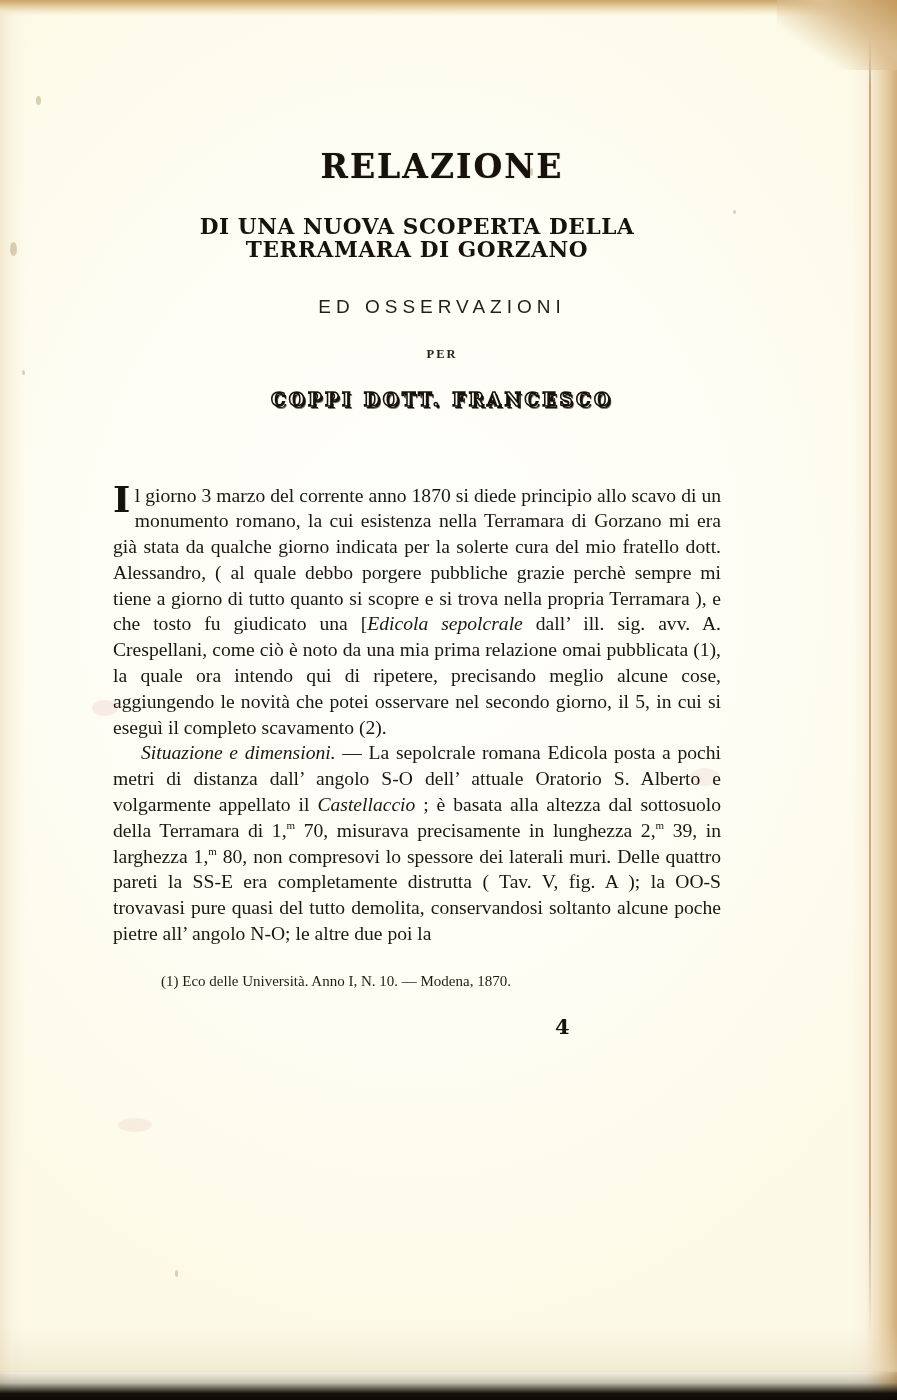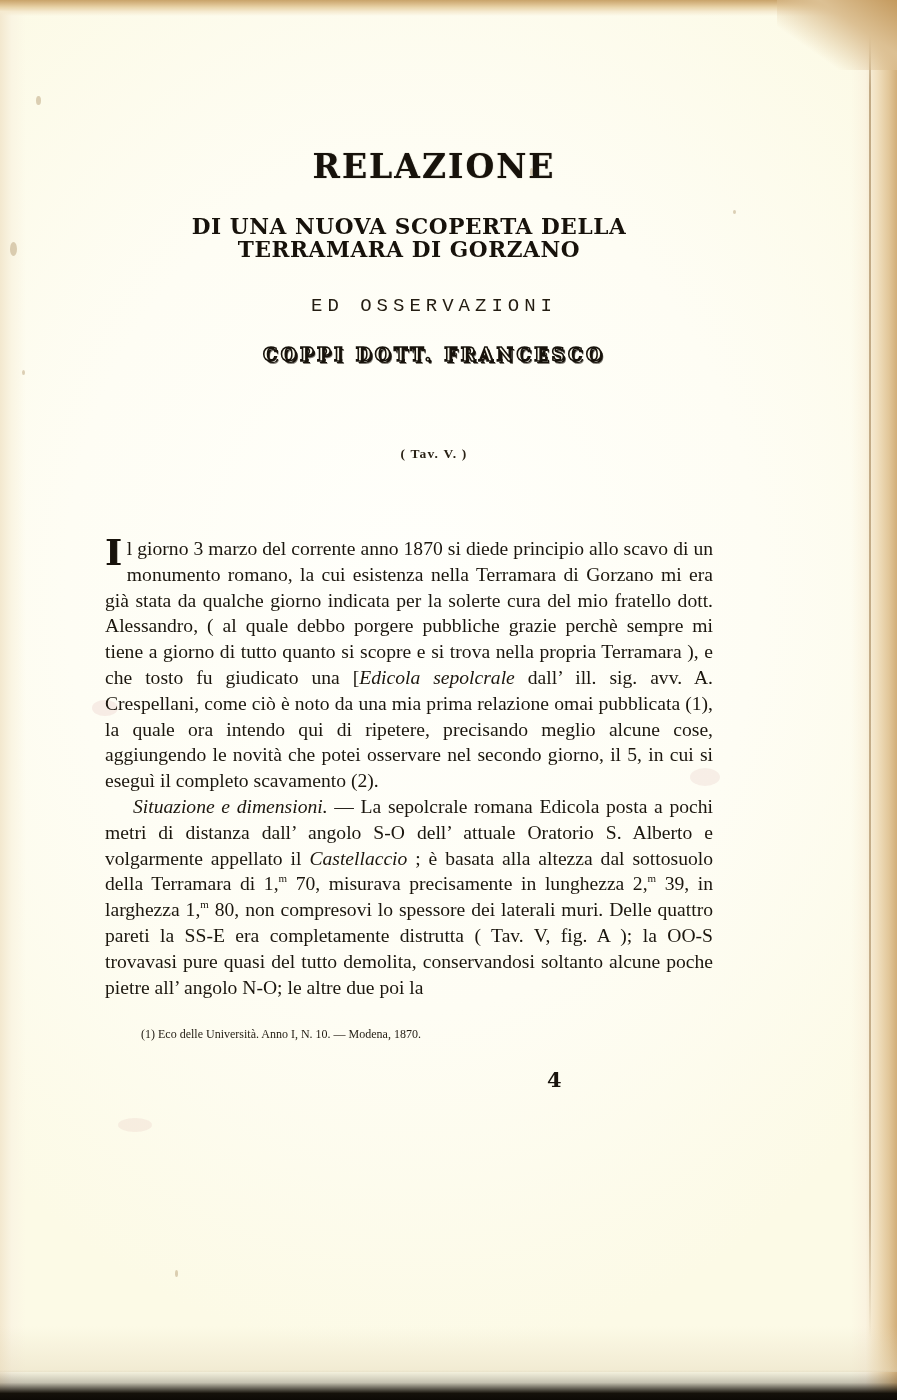--- a/index.html
+++ b/index.html
@@ -67,21 +67,21 @@
     position: absolute;
     top: 0; right: 0;
     width: 120px; height: 70px;
     background: linear-gradient(215deg, #c49a5e 0%, #dcc093 35%, rgba(253,252,240,0) 72%);
   }
   .speck { position:absolute; background:#b9a279; border-radius:50%; opacity:.5; }
 
   
   .content {
     position: absolute;
-    left: 105px;
+    left: 113px;
     top: 0;
     width: 608px;
   }
 
   
   .title-block { padding-top: 150px; text-align: center; }
 
   .t-relazione {
     font-family: "DejaVu Serif", serif;
     font-weight: 700;
@@ -96,21 +96,21 @@
     font-family: "DejaVu Serif", serif;
     font-weight: 700;
     font-size: 22.5px;
     letter-spacing: .6px;
     line-height: 1;
     margin-top: 32px;
     color: #17120b;
     transform: scaleX(.96);
   }
   .t-sub2 {
-    font-family: Liberation Mono, monospace;
+    font-family: Liberation Sans, sans-serif;
     font-weight: 400;
     font-size: 19px;
     letter-spacing: 5px;
     line-height: 1;
     margin-top: 37px;
     margin-left: 50px;
     color: #241d12;
   }
   .t-per {
     font-family: "Liberation Serif", serif;
@@ -172,24 +172,25 @@
   .meas-sup {
     font-size: 11px;
     vertical-align: super;
     line-height: 0;
     letter-spacing: 0;
   }
 
   
   .footnotes {
     margin-top: 24px;
-    font-size: 12px;
+    font-size: 15px;
     line-height: 21px;
     text-align: justify;
     color: #211b11;
+    margin-left: 12px;
   }
   .footnotes p { margin: 0; }
   .fn-indent { text-indent: 36px; }
 
   .page-number {
     margin-top: 22px;
     margin-left: 442px;
     font-family: "DejaVu Serif", serif;
     font-weight: 700;
     font-size: 21px;
@@ -222,22 +223,22 @@
   <div class="blotch" style="left:92px; top:700px; width:26px; height:16px; background:rgba(214,160,160,.18);"></div>
   <div class="blotch" style="left:690px;top:768px; width:30px; height:18px; background:rgba(214,160,160,.16);"></div>
   <div class="blotch" style="left:118px;top:1118px;width:34px; height:14px; background:rgba(210,158,158,.14);"></div>
 
   <div class="content">
 
     <div class="title-block">
       <div class="t-relazione">RELAZIONE</div>
       <div class="t-sub1">DI UNA NUOVA SCOPERTA DELLA TERRAMARA DI GORZANO</div>
       <div class="t-sub2">ED OSSERVAZIONI</div>
+      <div class="t-per">PER</div>
       <div class="t-author">COPPI DOTT. FRANCESCO</div>
-      <div class="t-tav">( Tav.  V. )</div>
     </div>
 
     <div class="body-block">
 
       <p><span class="dropcap">I</span><span>l giorno 3 marzo del corrente anno 1870 si diede principio allo scavo di un monumento romano, la cui esistenza nella Terramara di Gorzano mi era già stata da qualche giorno indicata per la solerte cura del mio fratello dott. Alessandro, ( al quale debbo porgere pubbliche grazie perchè sempre mi tiene a giorno di tutto quanto si scopre e si trova nella propria Terramara ), e che tosto fu giudicato una [</span><span class="it">Edicola sepolcrale</span><span> dall’ ill. sig. avv. A. Crespellani, come ciò è noto da una mia prima relazione omai pubblicata (1), la quale ora intendo qui di ripetere, precisando meglio alcune cose, aggiungendo le novità che potei osservare nel secondo giorno, il 5, in cui si eseguì il completo scavamento (2).</span></p>
 
       <p><span class="it">Situazione e dimensioni.</span><span> — La sepolcrale romana Edicola posta a pochi metri di distanza dall’ angolo S-O dell’ attuale Oratorio S. Alberto e volgarmente appellato il </span><span class="it">Castellaccio</span><span> ; è basata alla altezza dal sottosuolo della Terramara di 1,</span><span class="meas-sup">m</span><span> 70, misurava precisamente in lunghezza 2,</span><span class="meas-sup">m</span><span> 39, in larghezza 1,</span><span class="meas-sup">m</span><span> 80, non compresovi lo spessore dei laterali muri. Delle quattro pareti la SS-E era completamente distrutta ( Tav. V, fig. A ); la OO-S trovavasi pure quasi del tutto demolita, conservandosi soltanto alcune poche pietre all’ angolo N-O; le altre due poi la</span></p>
 
     </div>
 

